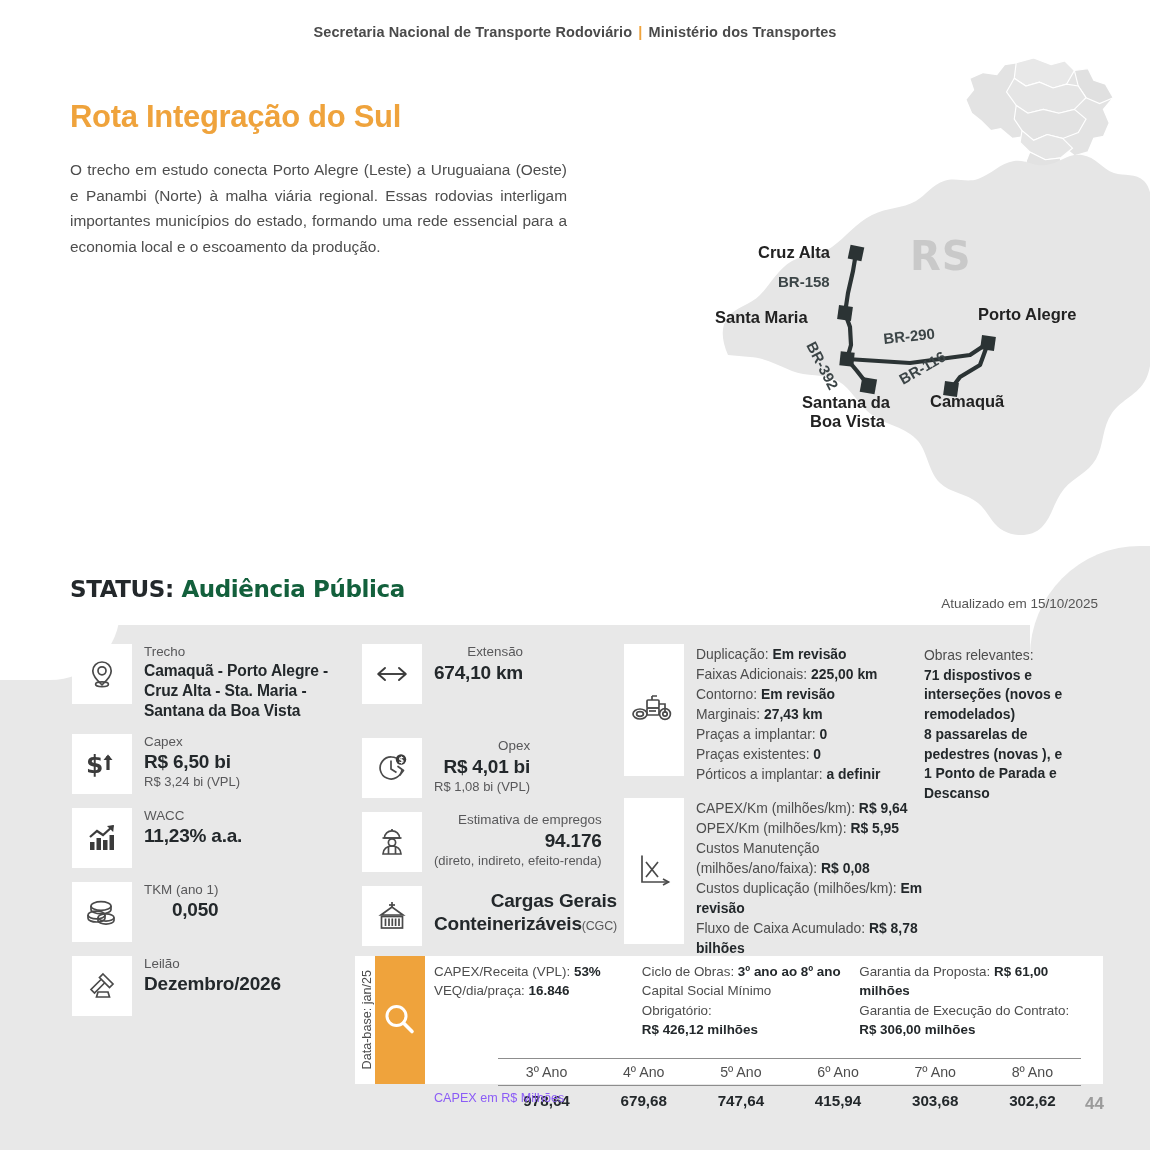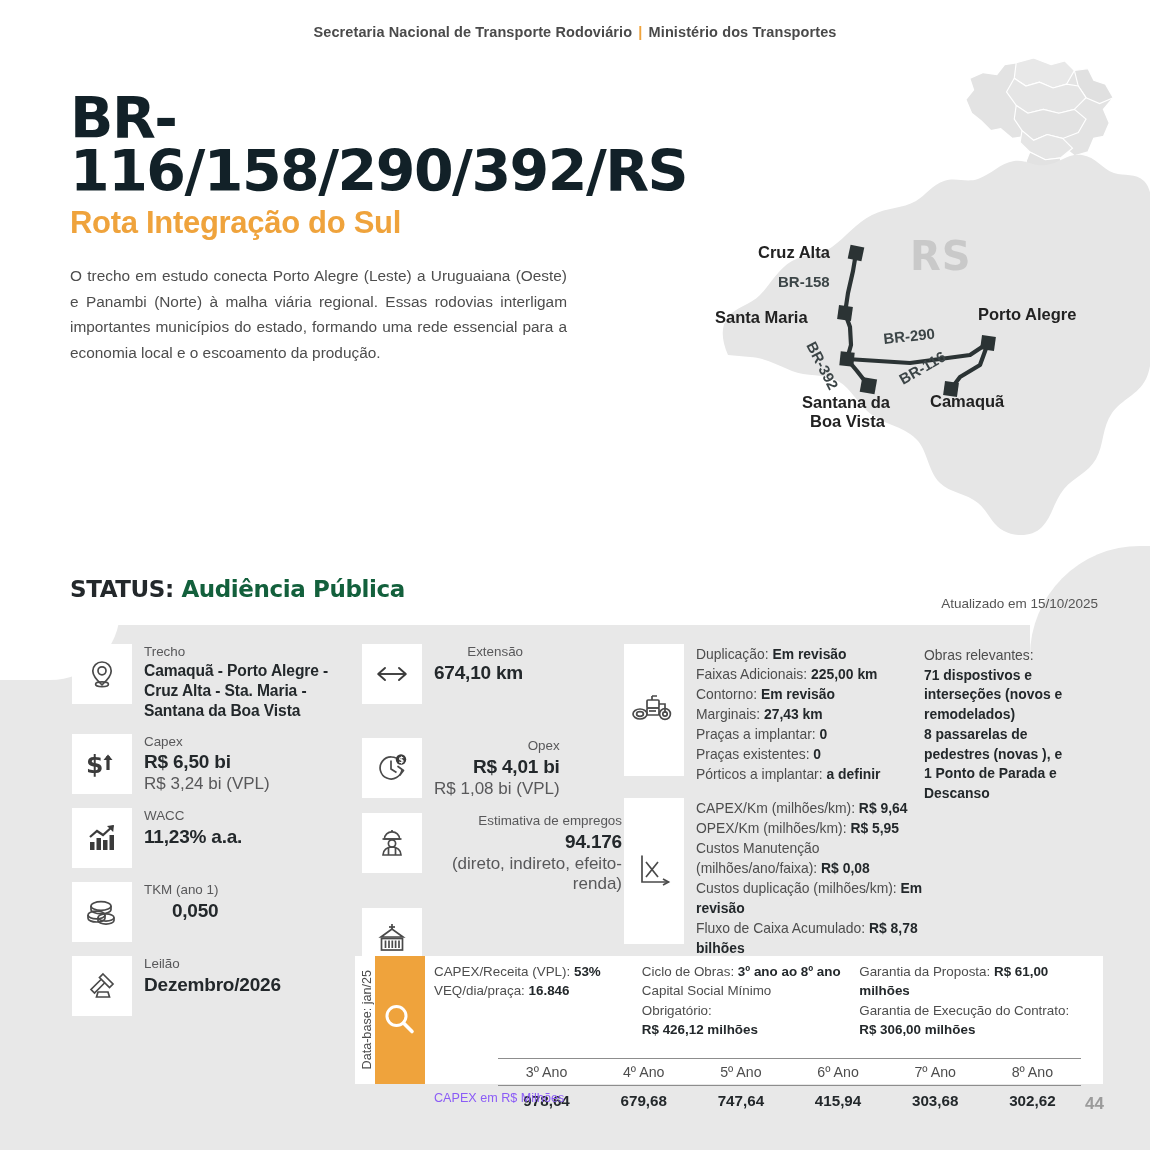--- a/index.html
+++ b/index.html
@@ -98,21 +98,21 @@
   
   .icon-tile {
     width: 60px; height: 60px;
     background: #ffffff;
     display: flex; align-items: center; justify-content: center;
     flex: 0 0 60px;
   }
   .item { display: flex; align-items: flex-start; gap: 12px; }
   .item .lbl { font-size: 13.4px; color: #58585a; line-height: 1.25; }
   .item .big { font-size: 19px; font-weight: bold; color: #23282b; line-height: 1.22; letter-spacing: -.2px;}
-  .item .sub { font-size: 17px; color: #58585a; margin-top: 1px; }
+  .item .sub { font-size: 13px; color: #58585a; margin-top: 1px; }
   .item .big-sm { font-size: 15.6px; font-weight: bold; color: #23282b; line-height: 1.3; letter-spacing: -.1px;}
 
   
   #col1 { position: absolute; left: 8px; top: 8px; width: 300px; }
   #col2 { position: absolute; left: 298px; top: 8px; width: 260px; text-align: right; }
   #col3 { position: absolute; left: 560px; top: 8px; width: 300px; }
   #col4 { position: absolute; left: 860px; top: 10px; width: 180px; }
 
   .col-row { margin-bottom: 10px; }
 
@@ -193,21 +193,20 @@
 <div id="bg-grey-notch"></div>
 <div id="bg-white-curve"></div>
 
 <div id="kicker">
   <span>Secretaria Nacional de Transporte Rodoviário</span>
   <span class="sep">|</span>
   <span>Ministério dos Transportes</span>
 </div>
 
 <div id="title-block">
-  <div id="main-title">BR-116/158/290/392/RS</div>
   <div id="subtitle">Rota Integração do Sul</div>
   <div id="description">O trecho em estudo conecta Porto Alegre (Leste) a Uruguaiana (Oeste) e Panambi (Norte) à malha viária regional. Essas rodovias interligam importantes municípios do estado, formando uma rede essencial para a economia local e o escoamento da produção.</div>
 </div>
 
 <div id="map-wrap">
   <svg width="540" height="490" viewBox="0 0 540 490" xmlns="http://www.w3.org/2000/svg">
 
     <g transform="translate(348,0) scale(0.97)">
       <path d="M60 8 L78 3 L96 10 L110 6 L120 16 L134 14 L140 26 L152 30 L160 44 L150 56 L156 70
                L150 84 L140 86 L134 100 L120 104 L110 96 L96 100 L92 90 L78 92 L70 84 L56 86
@@ -428,20 +427,26 @@
       <div class="icon-tile">
         <svg width="34" height="34" viewBox="0 0 34 34">
             <g class="ico" stroke-width="1.5">
           <path d="M17 3 L17 8"></path>
           <path d="M14 6 L20 6"></path>
           <path d="M17 8 L6 16 L28 16 Z"></path>
           <rect x="6.5" y="17.5" width="21" height="11.5"></rect>
           <path d="M10.5 19.5 L10.5 27 M14 19.5 L14 27 M17.3 19.5 L17.3 27 M20.6 19.5 L20.6 27 M24 19.5 L24 27"></path>
         </g>
           </svg>
+      </div>
+      <div style="padding-top:3px;">
+        <div class="big">Cargas Gerais</div>
+        <div class="big">
+          <span>Conteinerizáveis</span><span style="font-size:12.5px;font-weight:normal;color:#58585a;">(CGC)</span>
+        </div>
       </div>
     </div>
   </div>
 
   <div id="col3">
 
     <div class="spec-box" style="margin-bottom:14px;">
       <div class="spec-tile">
         <svg width="44" height="34" viewBox="0 0 44 34">
             <g class="ico" stroke-width="1.4">

